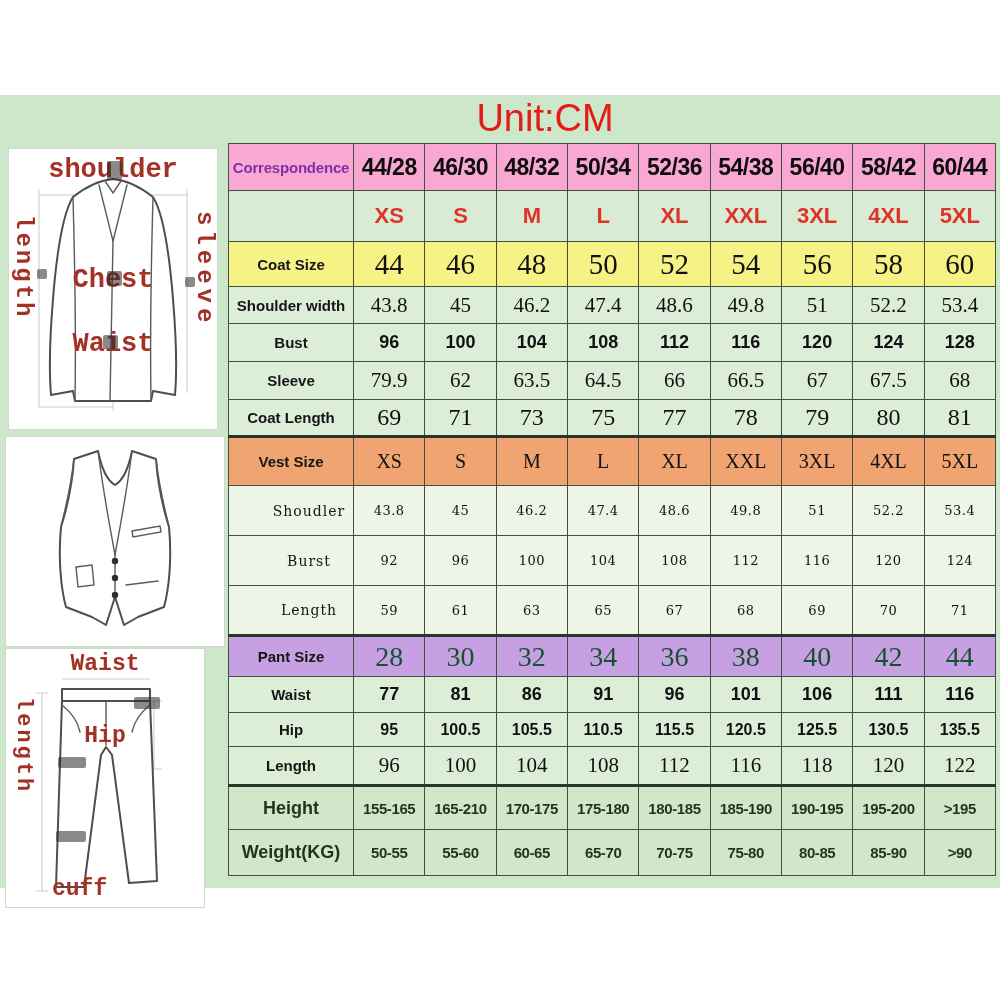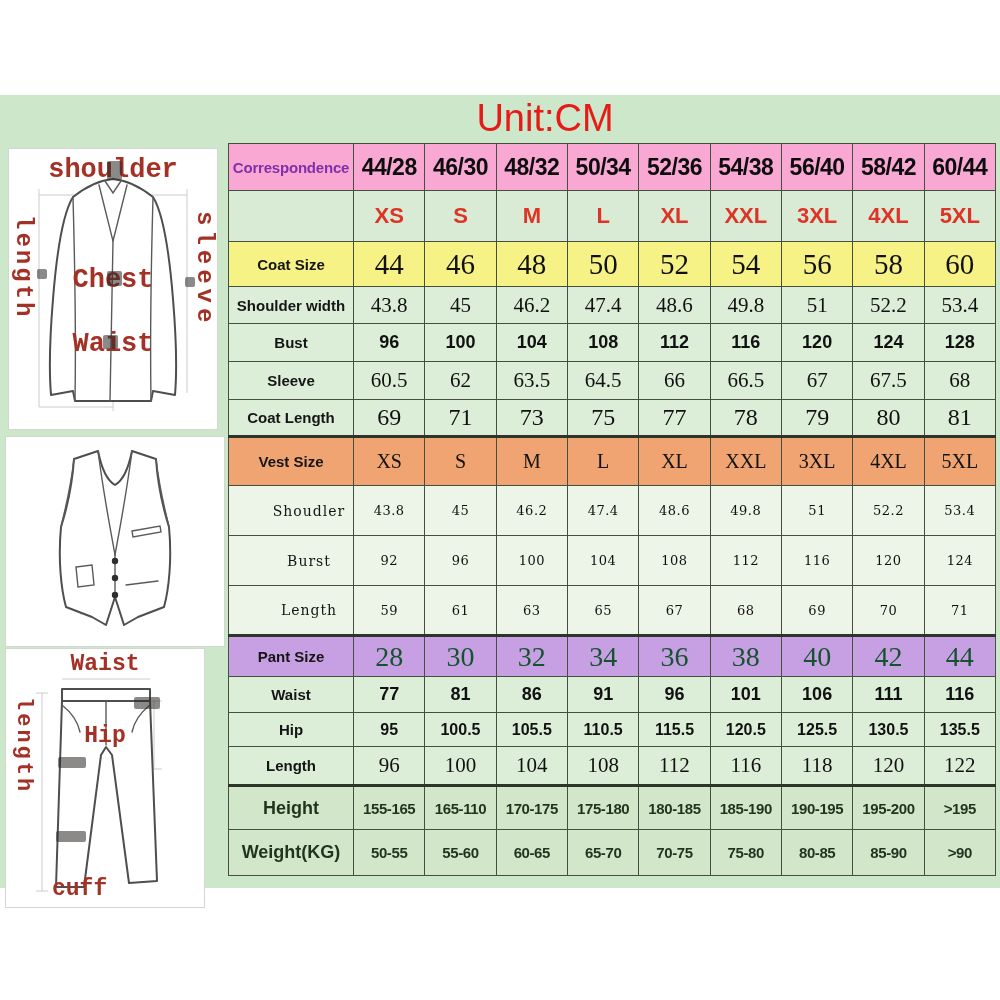--- a/index.html
+++ b/index.html
@@ -223,21 +223,21 @@
             <td class="val" data-name="cell-bust-2">104</td>
             <td class="val" data-name="cell-bust-3">108</td>
             <td class="val" data-name="cell-bust-4">112</td>
             <td class="val" data-name="cell-bust-5">116</td>
             <td class="val" data-name="cell-bust-6">120</td>
             <td class="val" data-name="cell-bust-7">124</td>
             <td class="val" data-name="cell-bust-8">128</td>
           </tr>
           <tr class="serif-md" data-name="table-row-sleeve">
             <td class="lbl" data-name="row-label-sleeve">Sleeve</td>
-            <td class="val" data-name="cell-sleeve-0">60.5</td>
+            <td class="val" data-name="cell-sleeve-0">79.9</td>
             <td class="val" data-name="cell-sleeve-1">62</td>
             <td class="val" data-name="cell-sleeve-2">63.5</td>
             <td class="val" data-name="cell-sleeve-3">64.5</td>
             <td class="val" data-name="cell-sleeve-4">66</td>
             <td class="val" data-name="cell-sleeve-5">66.5</td>
             <td class="val" data-name="cell-sleeve-6">67</td>
             <td class="val" data-name="cell-sleeve-7">67.5</td>
             <td class="val" data-name="cell-sleeve-8">68</td>
           </tr>
           <tr class="serif-lg" data-name="table-row-coat_length">
@@ -344,21 +344,21 @@
             <td class="val" data-name="cell-pant_length-3">108</td>
             <td class="val" data-name="cell-pant_length-4">112</td>
             <td class="val" data-name="cell-pant_length-5">116</td>
             <td class="val" data-name="cell-pant_length-6">118</td>
             <td class="val" data-name="cell-pant_length-7">120</td>
             <td class="val" data-name="cell-pant_length-8">122</td>
           </tr>
           <tr class="range section" data-name="table-row-height">
             <td class="lbl" data-name="row-label-height">Height</td>
             <td class="val" data-name="cell-height-0">155-165</td>
-            <td class="val" data-name="cell-height-1">165-110</td>
+            <td class="val" data-name="cell-height-1">165-210</td>
             <td class="val" data-name="cell-height-2">170-175</td>
             <td class="val" data-name="cell-height-3">175-180</td>
             <td class="val" data-name="cell-height-4">180-185</td>
             <td class="val" data-name="cell-height-5">185-190</td>
             <td class="val" data-name="cell-height-6">190-195</td>
             <td class="val" data-name="cell-height-7">195-200</td>
             <td class="val" data-name="cell-height-8">&gt;195</td>
           </tr>
           <tr class="range" data-name="table-row-weight">
             <td class="lbl" data-name="row-label-weight">Weight(KG)</td>

